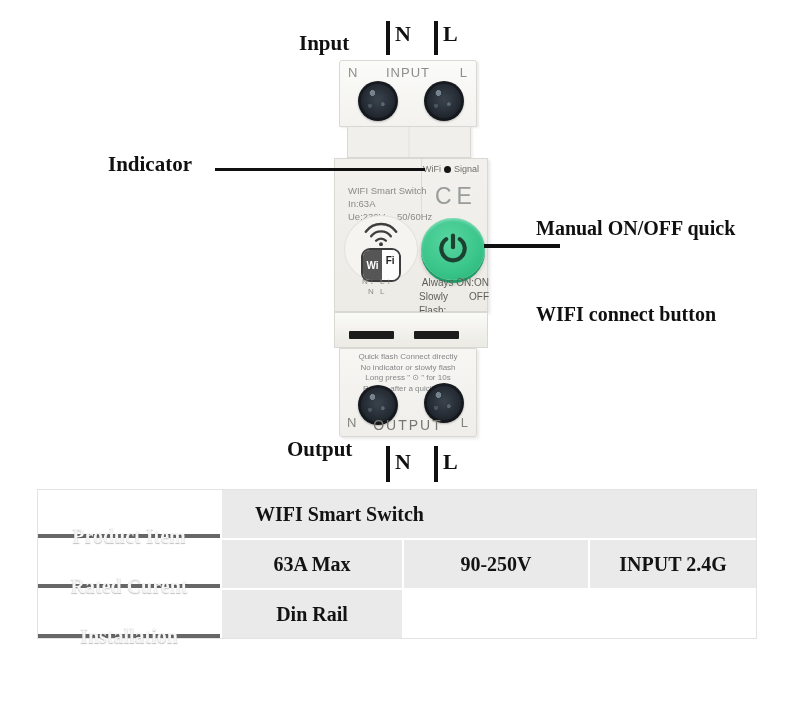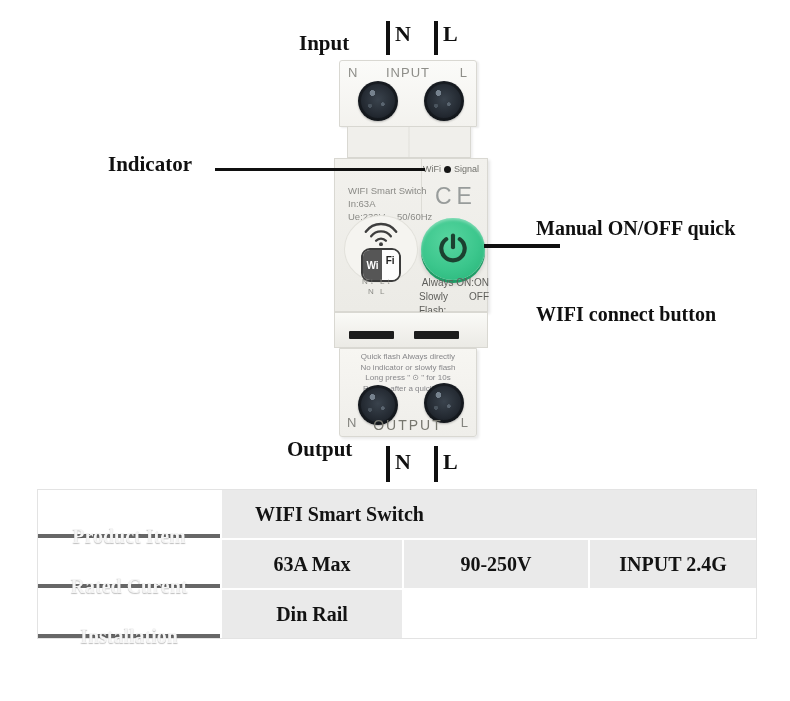--- a/index.html
+++ b/index.html
@@ -169,21 +169,21 @@
       </div>
     </div>
 
     <div class="sec divider-block">
       <div class="slot" style="left:14px;"></div>
       <div class="slot" style="left:79px;"></div>
     </div>
 
     <div class="sec bottom-block">
       <div class="pair-text">
-        <div>Quick flash Always directly</div>
+        <div>Quick flash Connect directly</div>
         <div>No indicator or slowly flash</div>
         <div>Long press " ⊙ " for 10s</div>
         <div>Pairing after a quick flash</div>
       </div>
       <div class="screw" style="left:18px; top:36px;"></div>
       <div class="screw" style="left:84px; top:34px;"></div>
       <span class="out-label" style="left:7px;">N</span>
       <span class="out-title">OUTPUT</span>
       <span class="out-label" style="right:7px;">L</span>
     </div>

